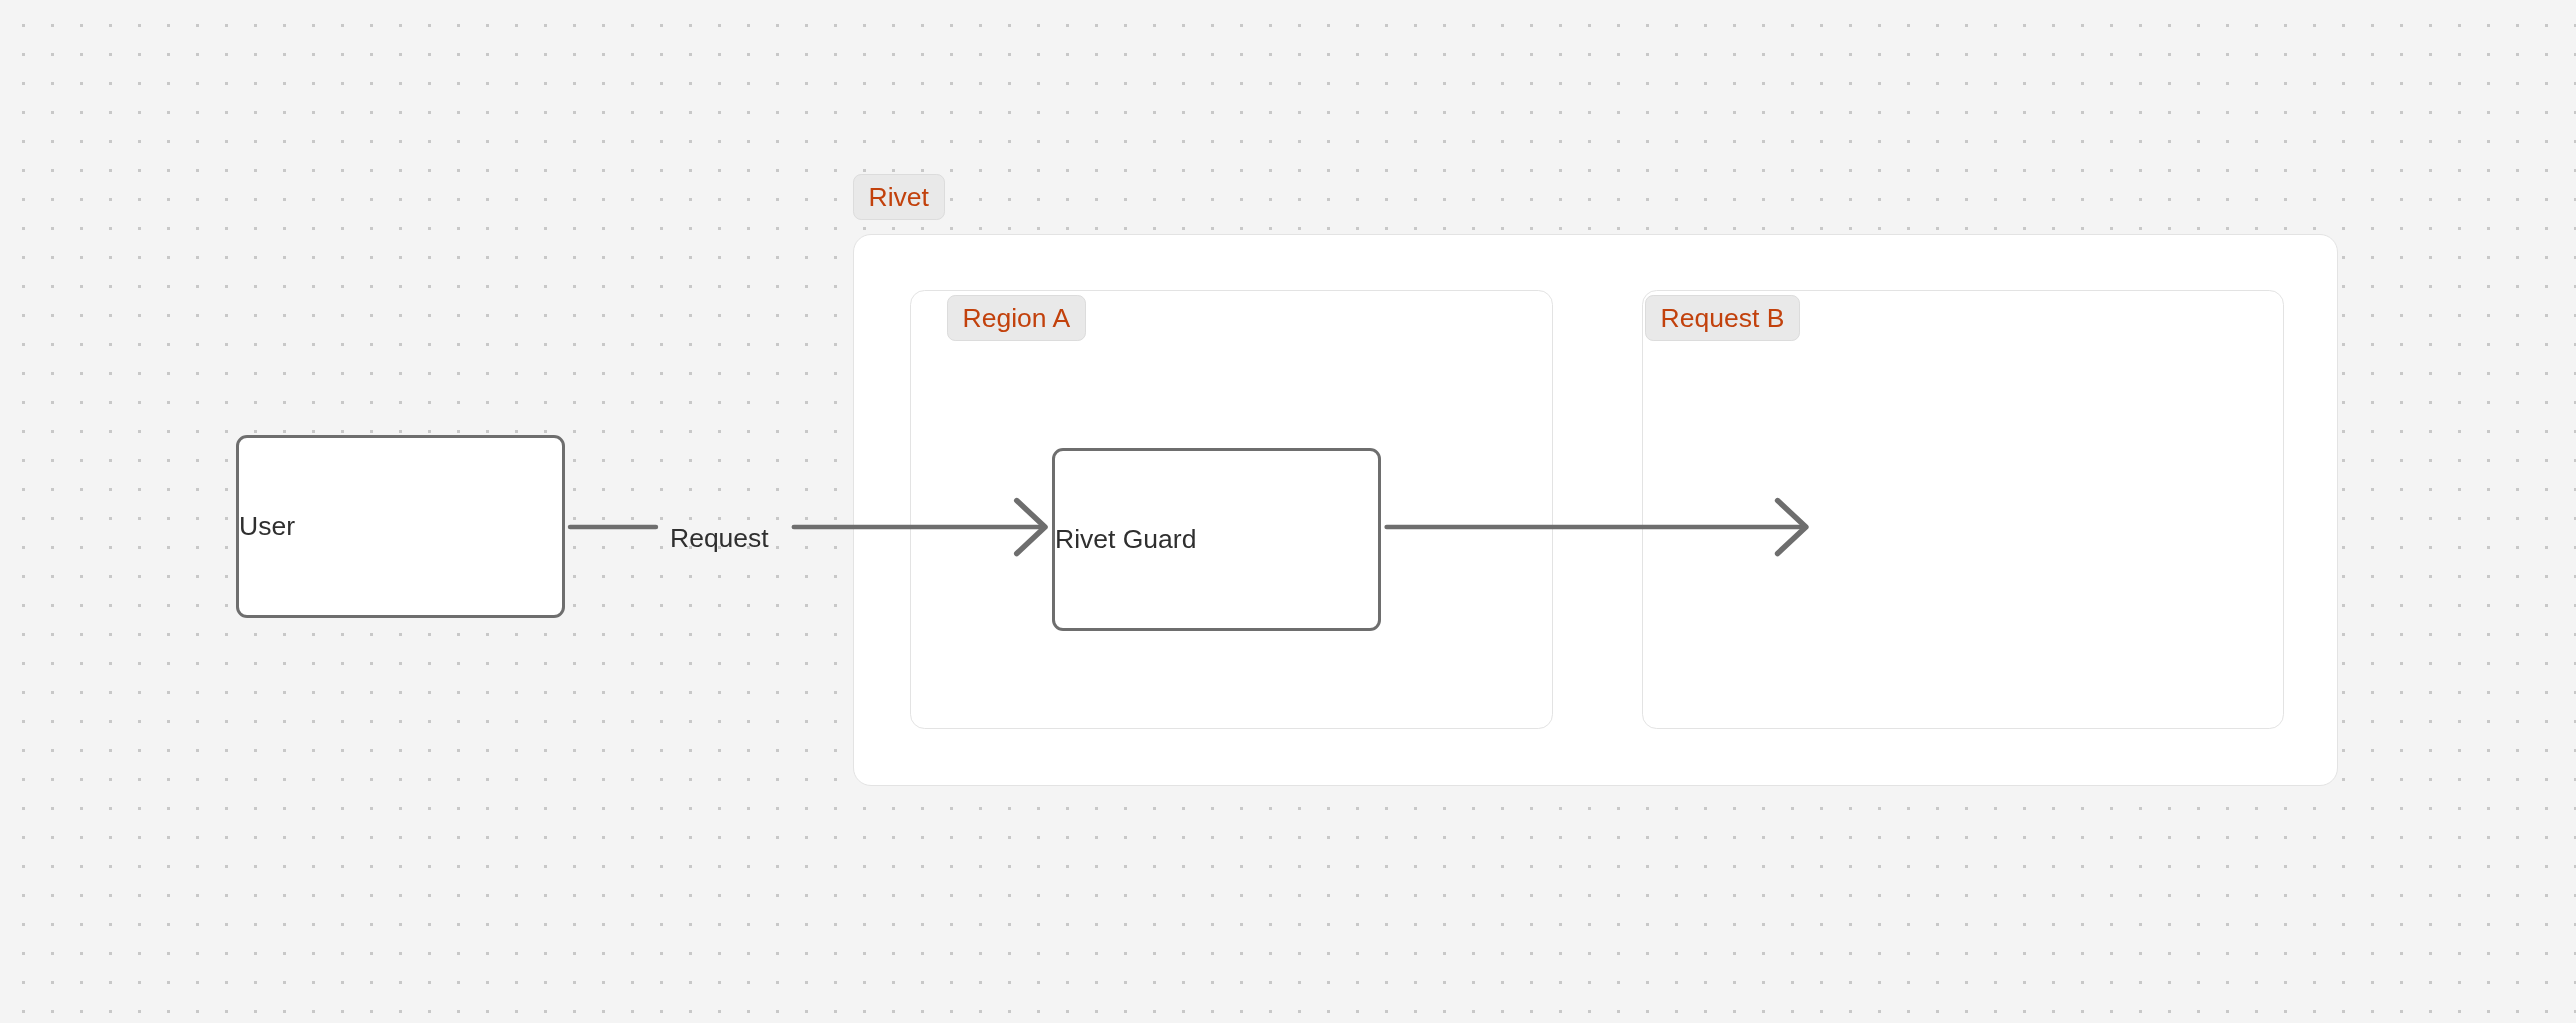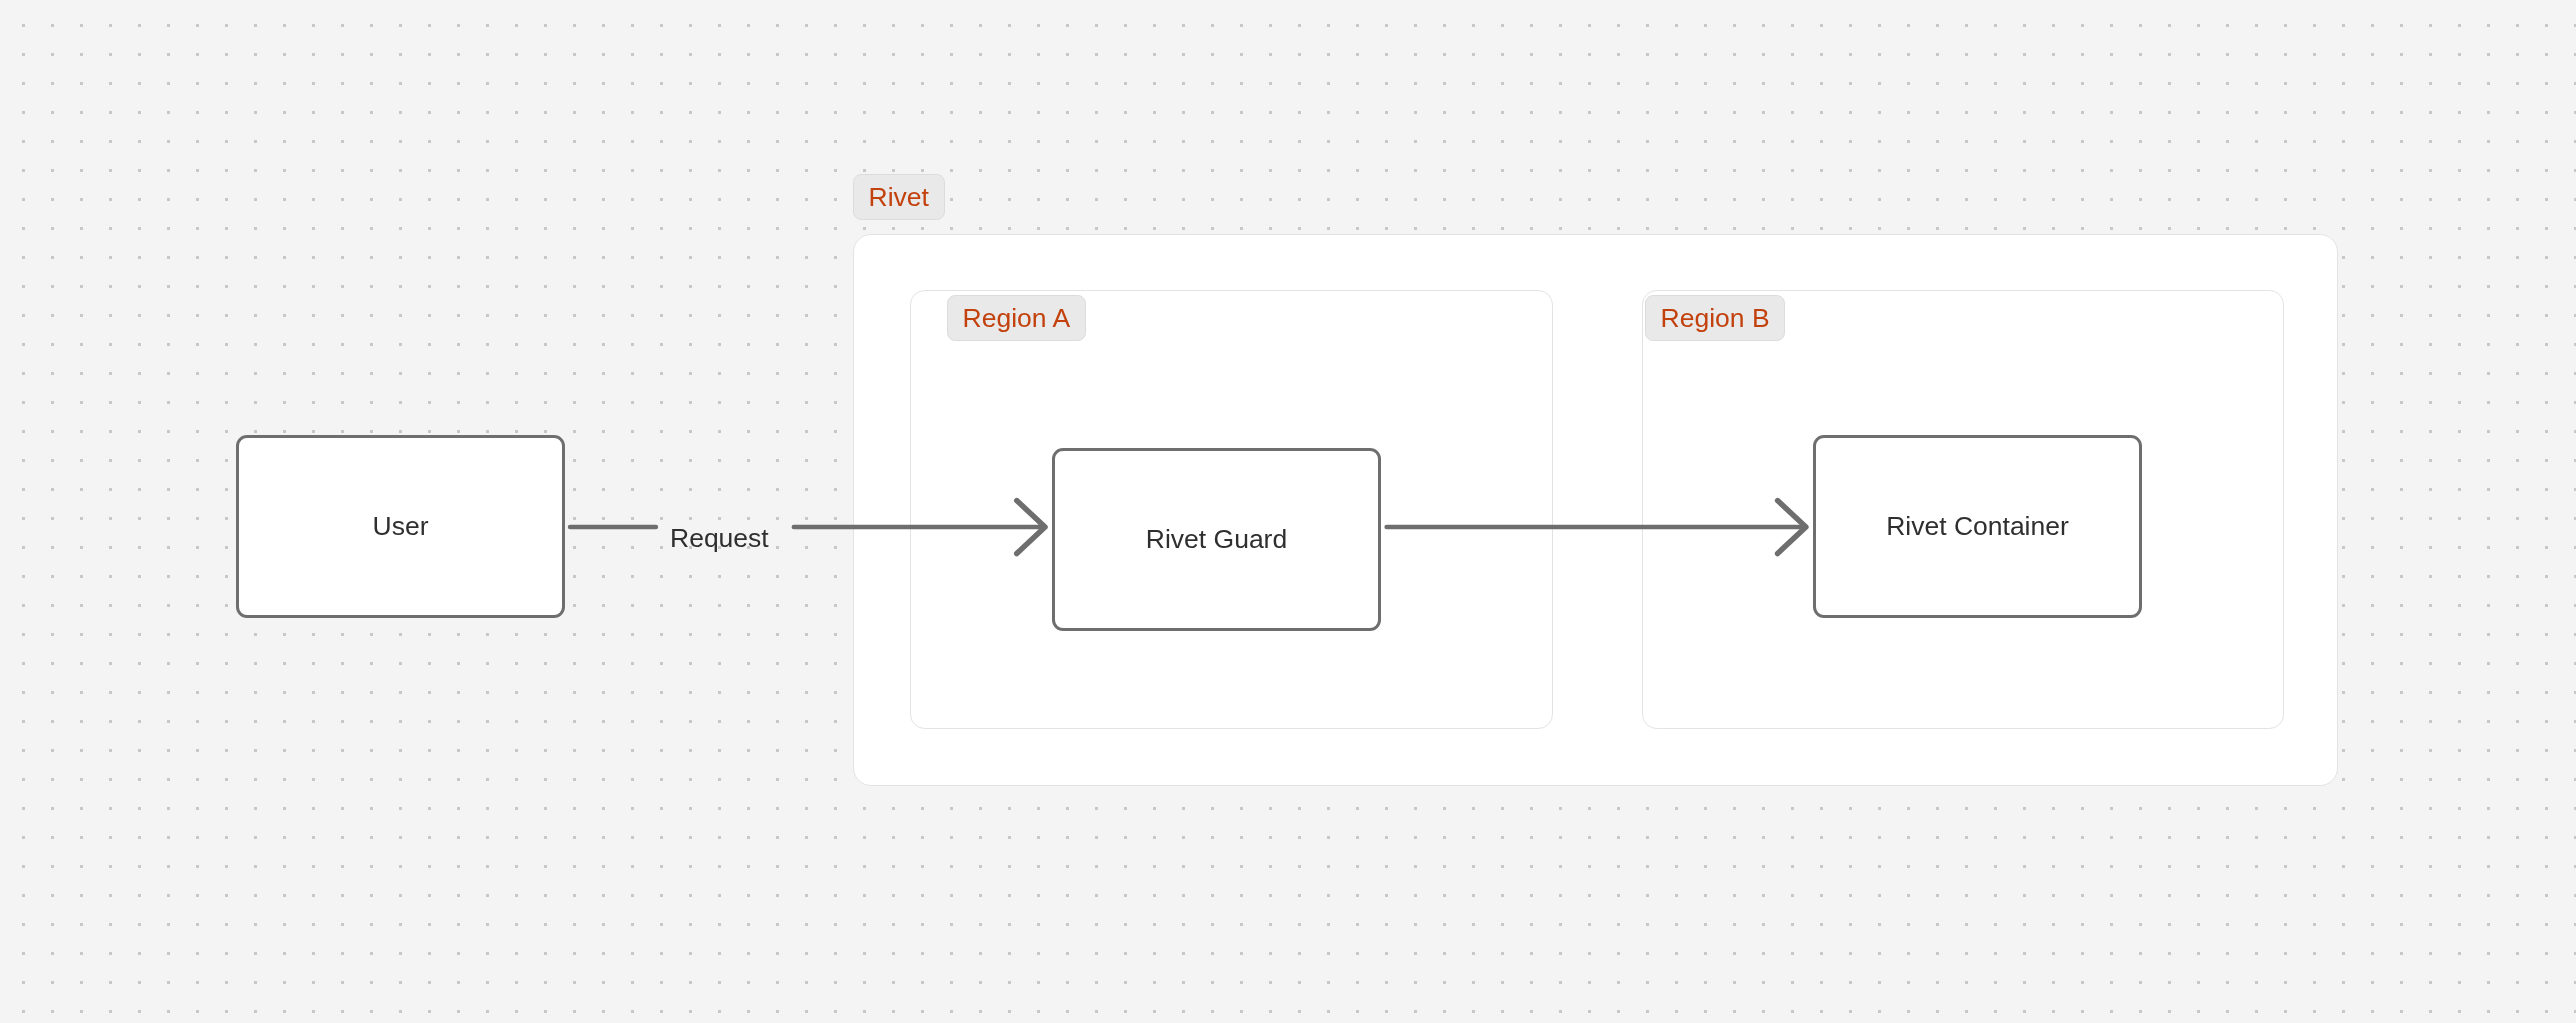--- a/index.html
+++ b/index.html
@@ -99,21 +99,20 @@
   #badge-region-b {
     left: 1645px;
     top: 295px;
   }
 
   
   .node {
     position: absolute;
     display: flex;
     align-items: center;
-    justify-content: center;
     background: #ffffff;
     border: 3.7px solid #6e6e6e;
     border-radius: 11px;
     box-sizing: border-box;
     z-index: 4;
   }
   .node-label {
     font-size: 26.5px;
     line-height: 1;
     color: #2f2f2f;
@@ -161,21 +160,21 @@
   <div class="group-box" id="group-rivet"></div>
 
   <div class="group-box" id="group-region-a"></div>
 
   <div class="group-box" id="group-region-b"></div>
 
   <div class="group-badge" id="badge-rivet">Rivet</div>
 
   <div class="group-badge" id="badge-region-a">Region A</div>
 
-  <div class="group-badge" id="badge-region-b">Region B</div>
+  <div class="group-badge" id="badge-region-b">Request B</div>
 
   <svg id="edge-layer" viewBox="0 0 2820 1120" width="2576" height="1023" xmlns="http://www.w3.org/2000/svg">
 
     <g>
       <line x1="624" y1="577" x2="718" y2="577" stroke="#6e6e6e" stroke-width="5" stroke-linecap="round"></line>
 
       <line x1="869" y1="577" x2="1142" y2="577" stroke="#6e6e6e" stroke-width="5" stroke-linecap="round"></line>
 
       <polyline points="1113,548 1144,577 1113,606" fill="none" stroke="#6e6e6e" stroke-width="6" stroke-linecap="round" stroke-linejoin="round"></polyline>
     </g>
@@ -189,18 +188,15 @@
   <div class="edge-label" id="edge-label-request">Request</div>
 
   <div class="node" id="node-user">
     <span class="node-label">User</span>
   </div>
 
   <div class="node" id="node-rivet-guard">
     <span class="node-label">Rivet Guard</span>
   </div>
 
-  <div class="node" id="node-rivet-container">
-    <span class="node-label">Rivet Container</span>
-  </div>
 
 </div>
 
 
 </body></html>

